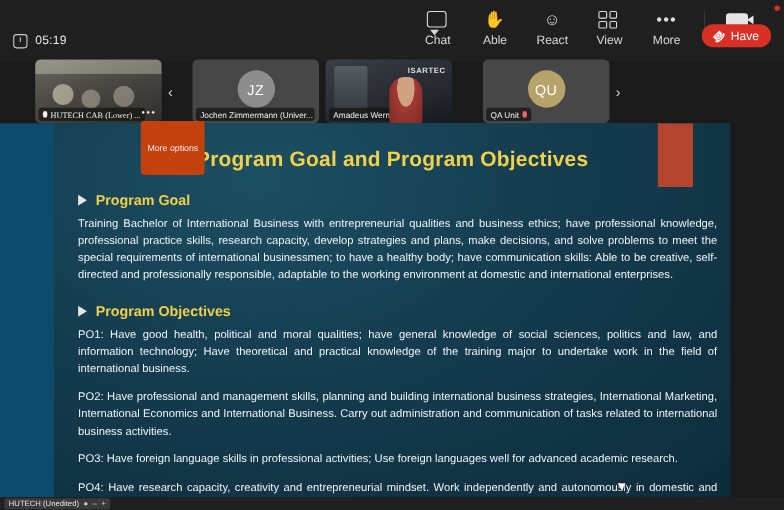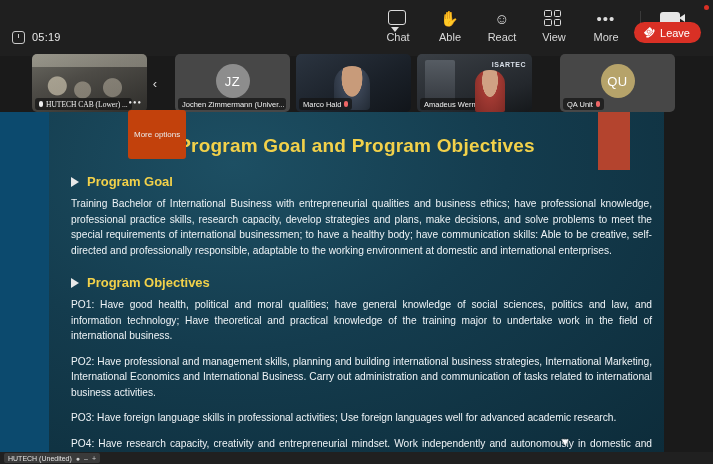--- a/index.html
+++ b/index.html
@@ -272,21 +272,21 @@
             <div class="ic-cam"></div>
           </div>
         <span class="lbl">Camera</span>
       </div>
 
     </div>
   </div>
 
   <div class="leave-btn">
     <span class="phone">☎</span>
-    <span>Leave</span>
+    <span>Have</span>
   </div>
 </div>
 
 <div class="filmstrip">
 
   <div class="tile photo-room" style="margin-left:26px;font-family:Liberation Serif, serif;">
     <div class="name">
       <span class="mini-mic"></span>
       <span>HUTECH CAB (Lower) ...</span>
     </div>
@@ -298,26 +298,20 @@
   </div>
 
   <div class="tile" style="background:#474747; margin-left:22px;">
     <div class="initials">JZ</div>
     <div class="name">
       <span>Jochen Zimmermann (Univer...</span>
       <span class="mini-mic muted"></span>
     </div>
   </div>
 
-  <div class="tile photo-dark">
-    <div class="name">
-      <span>Marco Hald</span>
-      <span class="mini-mic muted"></span>
-    </div>
-  </div>
 
   <div class="tile photo-office">
     <div class="tile-logo">ISARTEC</div>
     <div class="name">
       <span>Amadeus Werner</span>
       <span class="mini-mic muted"></span>
     </div>
   </div>
 
   <div class="strip-arrow arrow-r">

